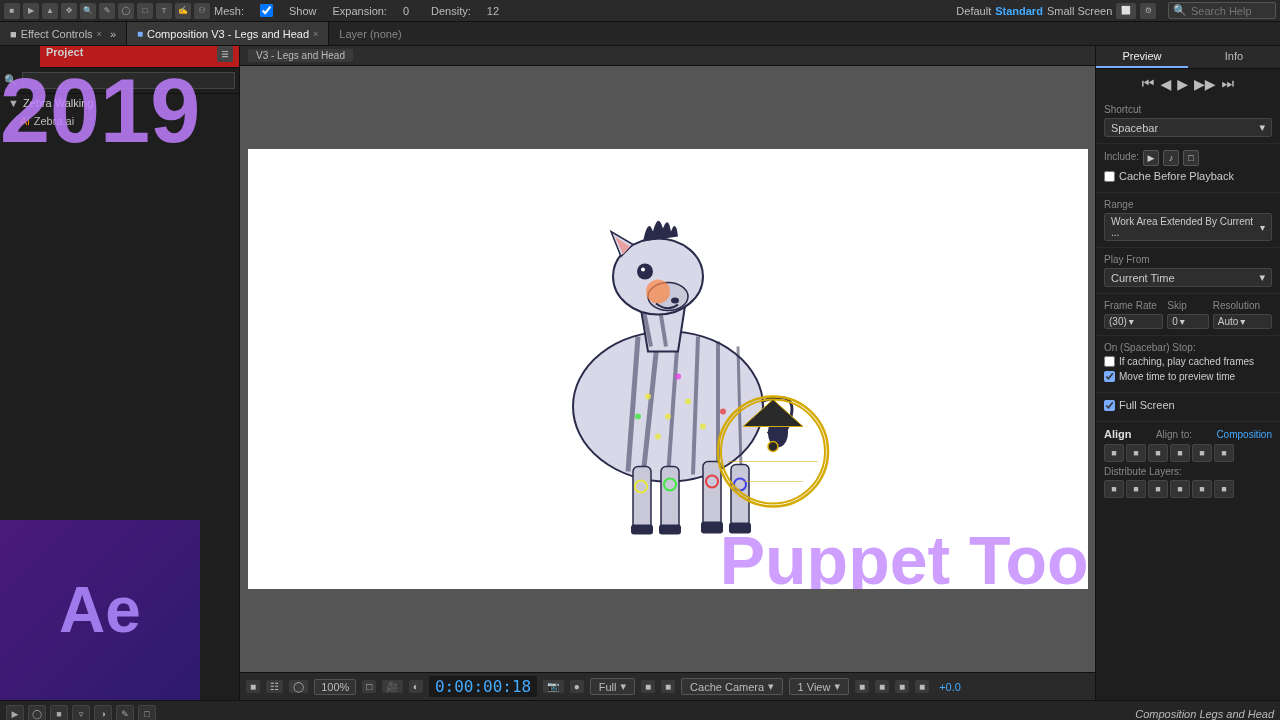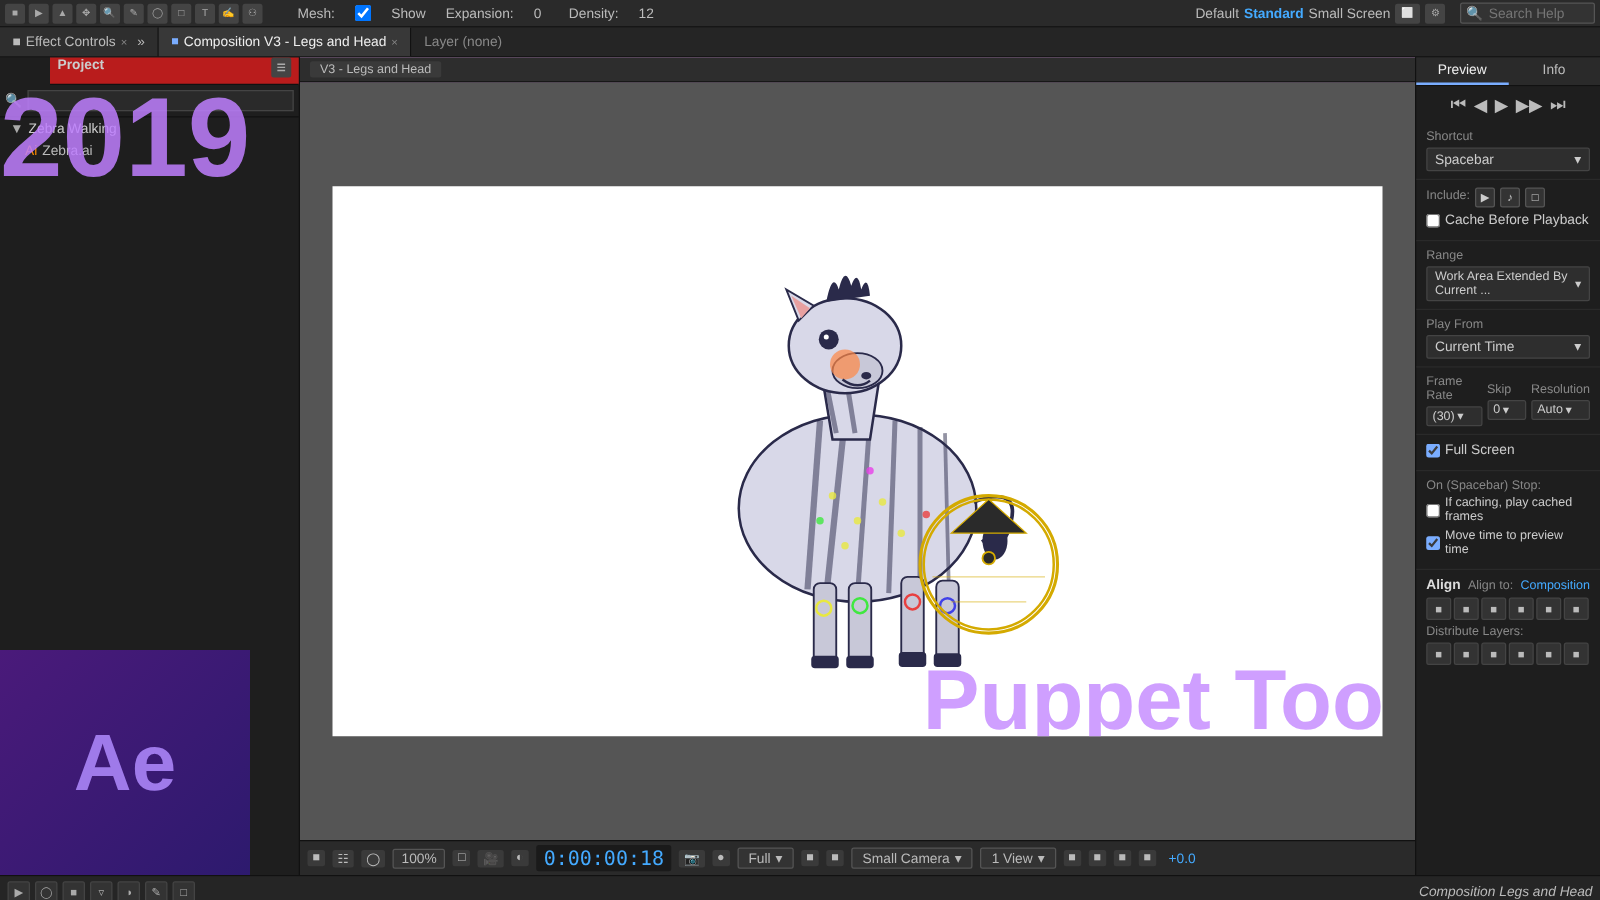--- a/index.html
+++ b/index.html
@@ -27,21 +27,21 @@
     .icon-btn {
       width: 16px; height: 16px;
       background: #444;
       border-radius: 2px;
       display: flex; align-items: center; justify-content: center;
       font-size: 8px; color: #aaa;
       cursor: pointer;
     }
     .mesh-controls {
       display: flex; align-items: center; gap: 16px;
-      margin-left: 24px; color: #bbb; font-size: 11px;
+      margin-left: 0; color: #bbb; font-size: 11px;
     }
     .view-presets {
       margin-left: auto;
       display: flex; gap: 4px; align-items: center; font-size: 11px; color: #bbb;
     }
     .search-box {
       display: flex; align-items: center;
       background: #333; border: 1px solid #555;
       padding: 1px 4px; border-radius: 2px;
       margin-left: 8px;
@@ -150,21 +150,21 @@
       font-size: 90px; font-weight: 900;
       color: #bf7fff; opacity: 0.85;
       font-family: Arial Black, sans-serif;
       line-height: 1; pointer-events: none;
       z-index: 5;
     }
 
     
     #viewport {
       flex: 1;
-      background: #f0abfc;
+      background: #b91c1c;
       display: flex; flex-direction: column;
       position: relative;
     }
     #canvas-area {
       flex: 1;
       background: #555;
       display: flex; align-items: center; justify-content: center;
       position: relative;
       overflow: hidden;
     }
@@ -218,21 +218,21 @@
       font-family: monospace; font-size: 16px;
     }
     .dropdown-val {
       background: #333; padding: 1px 8px;
       border: 1px solid #555; border-radius: 2px;
       display: flex; align-items: center; gap: 4px;
     }
 
     
     #right-panel {
-      width: 148px;
+      width: 185px;
       background: #1e1e1e;
       display: flex; flex-direction: column;
       border-left: 1px solid #111;
       font-size: 11px;
     }
     .right-panel-tabs {
       display: flex;
       background: #2a2a2a;
       border-bottom: 1px solid #111;
     }
@@ -504,21 +504,21 @@
       <div class="vp-btn">◐</div>
       <div class="timecode">0:00:00:18</div>
       <div class="vp-btn">📷</div>
       <div class="vp-btn">●</div>
       <div class="dropdown-val">
         <span>Full</span>▾
       </div>
       <div class="vp-btn">■</div>
       <div class="vp-btn">■</div>
       <div class="dropdown-val">
-        <span>Small Camera</span>▾
+        <span>Cache Camera</span>▾
       </div>
       <div class="dropdown-val">
         <span>1 View</span>▾
       </div>
       <div class="vp-btn">■</div>
       <div class="vp-btn">■</div>
       <div class="vp-btn">■</div>
       <div class="vp-btn">■</div>
       <span style="margin-left:4px; color:#4af">+0.0</span>
     </div>
@@ -594,35 +594,35 @@
         <div style="flex:1">
           <div class="rp-label">Resolution</div>
           <div class="fr-dropdown">
             <span>Auto</span>▾
           </div>
         </div>
       </div>
     </div>
 
     <div class="rp-section">
-      <div class="rp-row">
-        <input type="checkbox" class="rp-checkbox" checked="" style="">
-        <span>Full Screen</span>
-      </div>
-    </div>
-
-    <div class="rp-section">
       <div class="rp-label">On (Spacebar) Stop:</div>
       <div class="rp-row">
         <input type="checkbox" class="rp-checkbox" style="">
         <span style="font-size:10px">If caching, play cached frames</span>
       </div>
       <div class="rp-row">
         <input type="checkbox" class="rp-checkbox" checked="" style="">
         <span style="font-size:10px">Move time to preview time</span>
+      </div>
+    </div>
+
+    <div class="rp-section">
+      <div class="rp-row">
+        <input type="checkbox" class="rp-checkbox" checked="" style="">
+        <span>Full Screen</span>
       </div>
     </div>
 
     <div class="align-section">
       <div style="display:flex; align-items:center; justify-content:space-between; margin-bottom:4px">
         <span style="font-weight:bold;color:#ddd">Align</span>
         <span style="color:#888; font-size:10px">Align to:</span>
         <span style="color:#4af; font-size:10px">Composition</span>
       </div>
       <div class="align-row">

